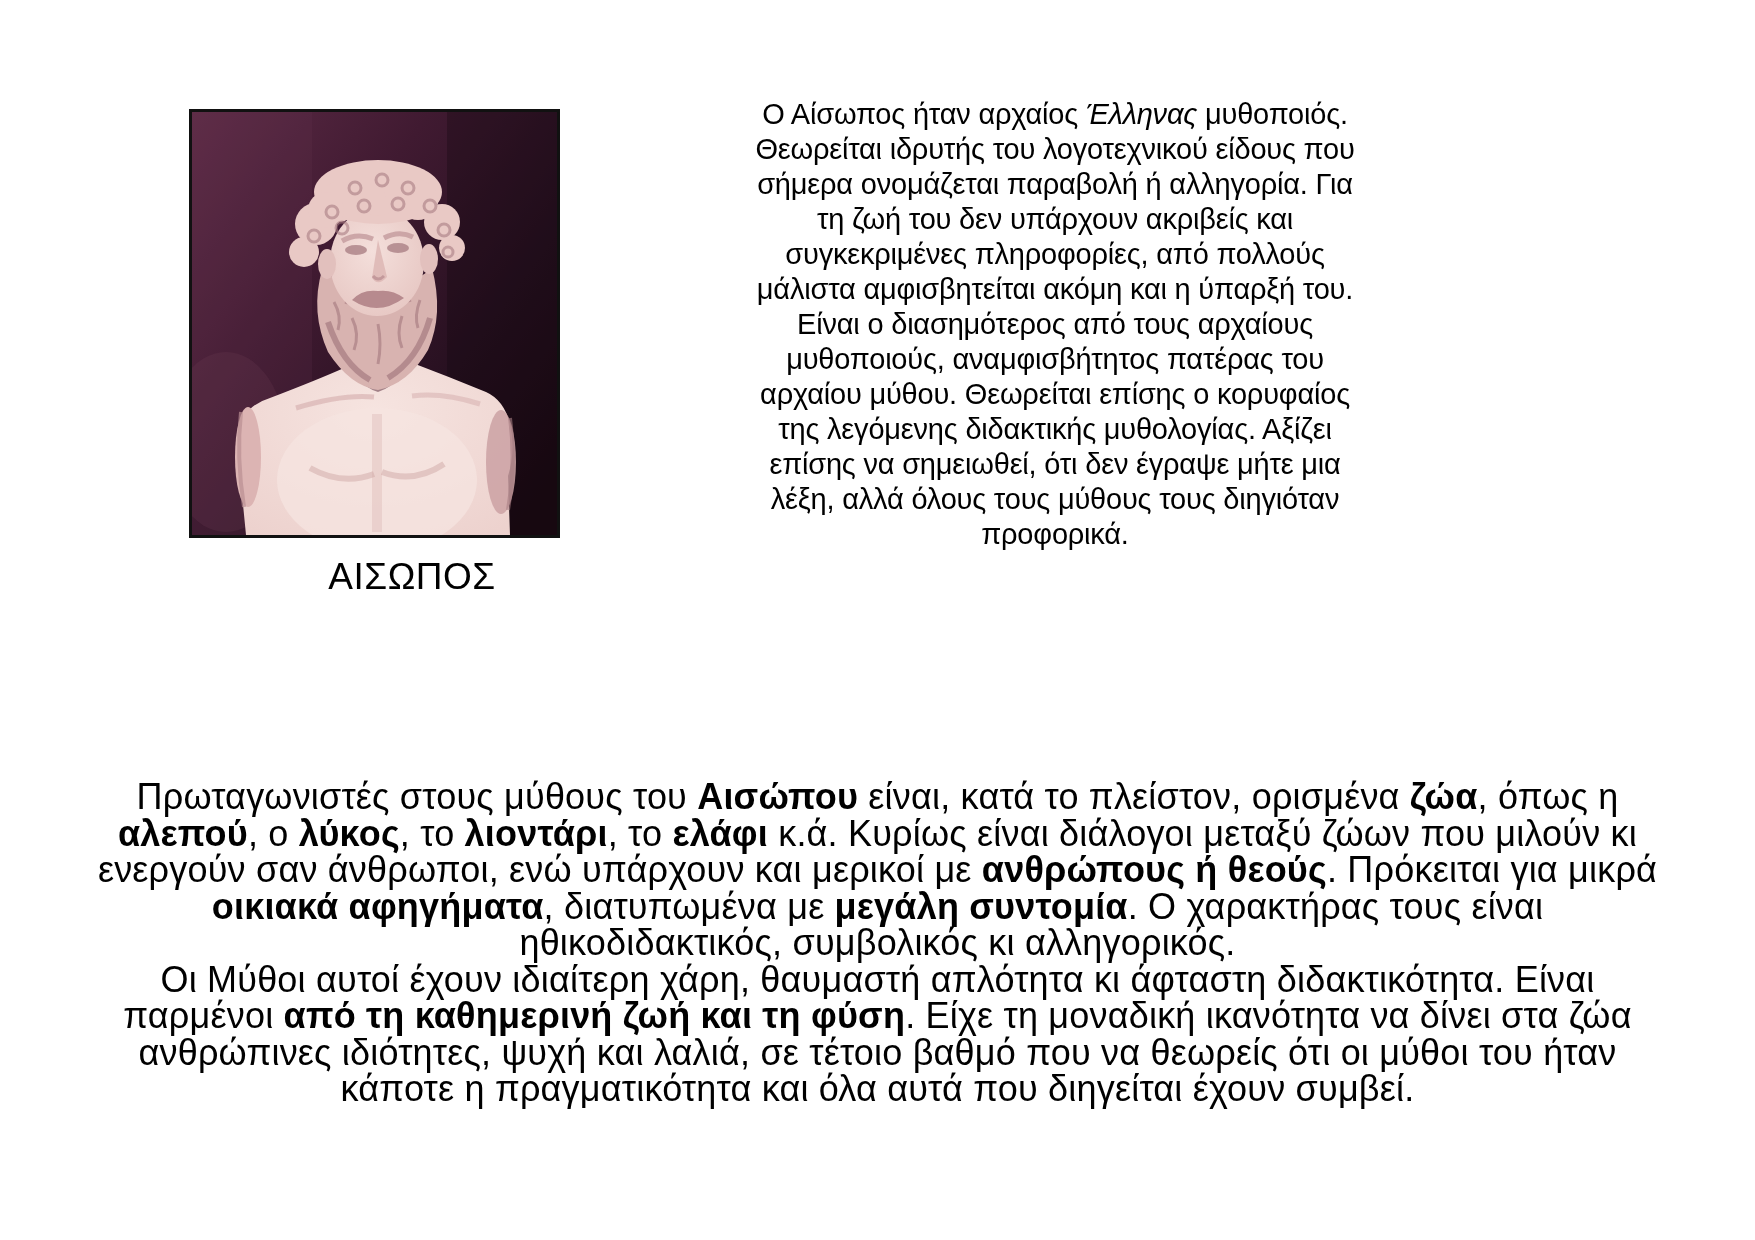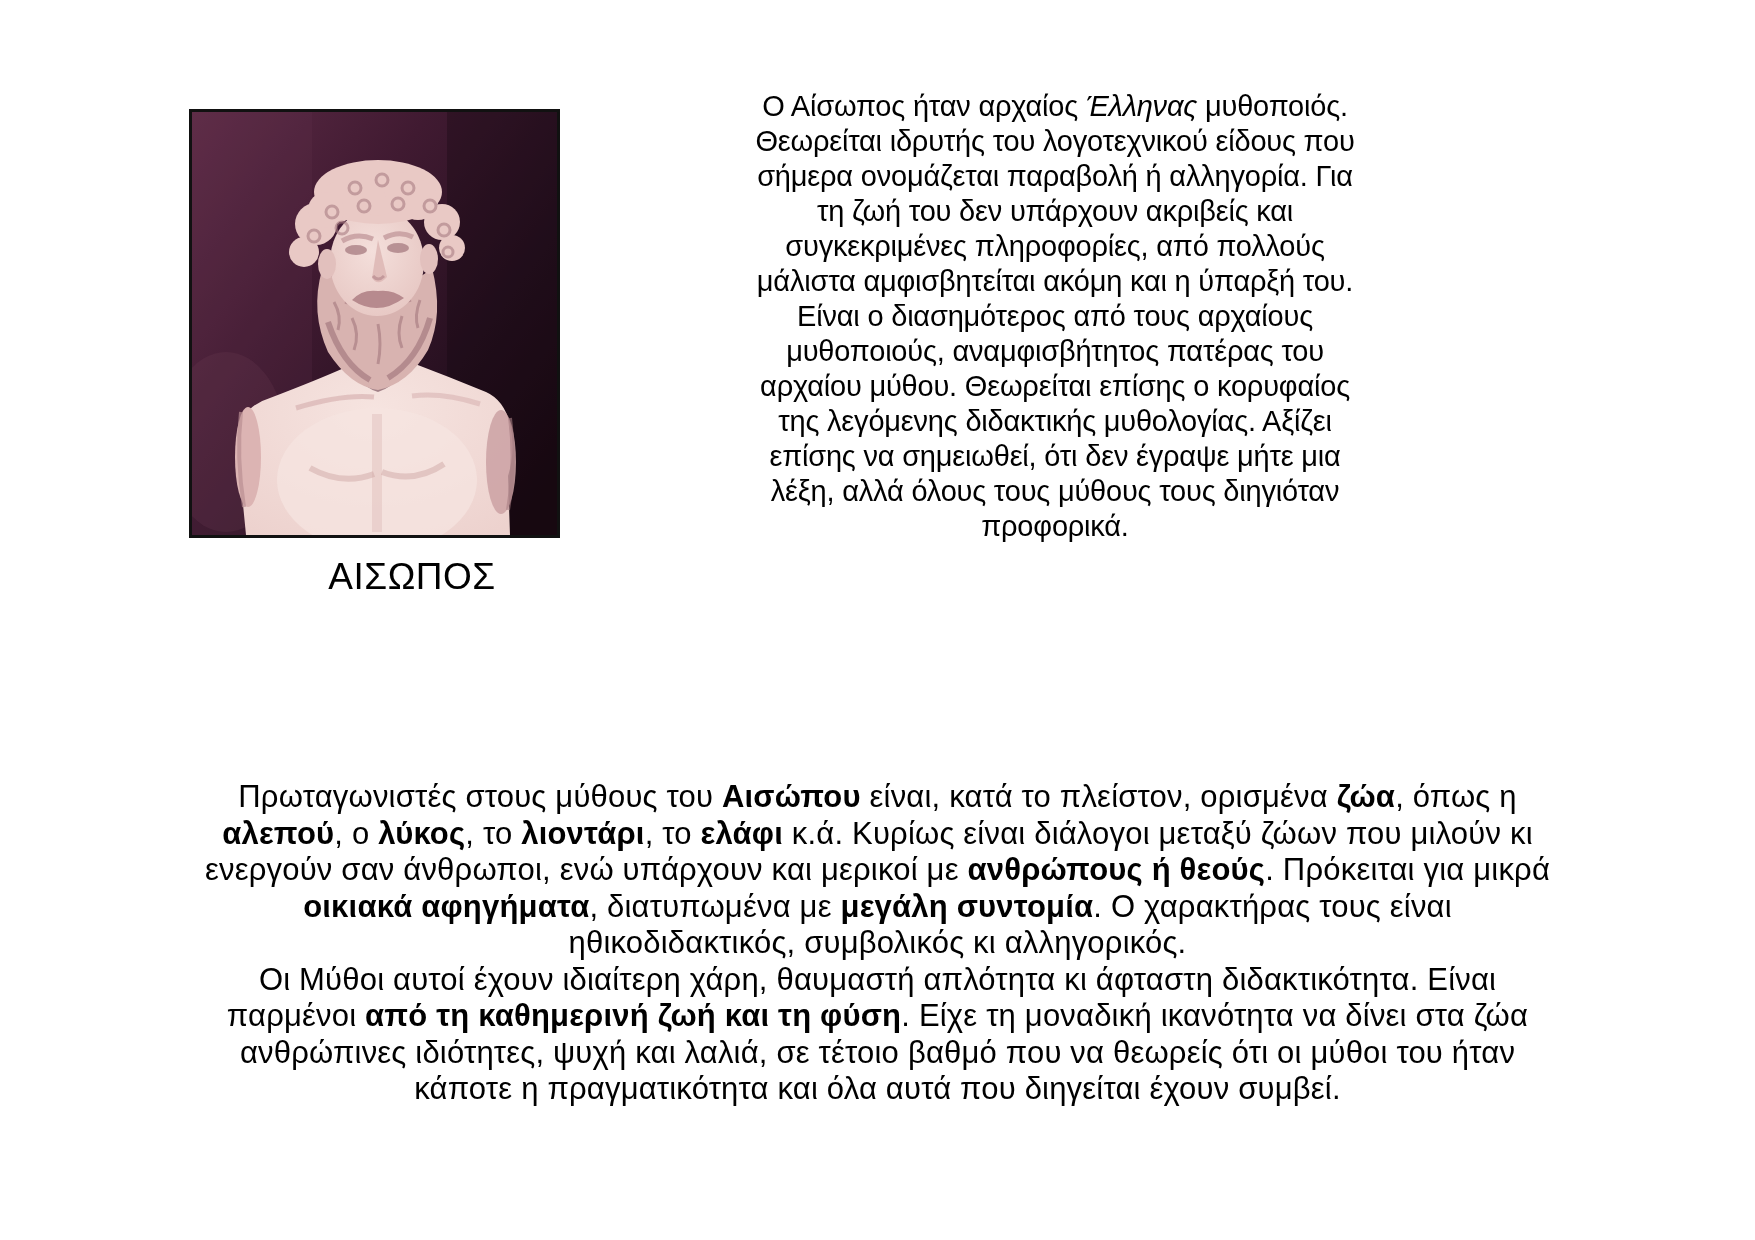--- a/index.html
+++ b/index.html
@@ -36,36 +36,36 @@
     font-size: 37px;
     font-weight: normal;
     letter-spacing: 0.5px;
     white-space: nowrap;
   }
 
   
   .intro-paragraph {
     position: absolute;
     left: 705px;
-    top: 89px;
+    top: 97px;
     width: 700px;
     text-align: center;
     font-size: 29px;
     line-height: 35px;
     letter-spacing: -0.2px;
   }
 
   
   .main-paragraph {
     position: absolute;
     left: 85px;
     top: 779px;
     width: 1585px;
     text-align: center;
-    font-size: 31px;
+    font-size: 36px;
     line-height: 36.5px;
     letter-spacing: 0.2px;
   }
 </style>
 </head>
 <body>
 
 <div class="page">
 
   <div class="photo-frame">

